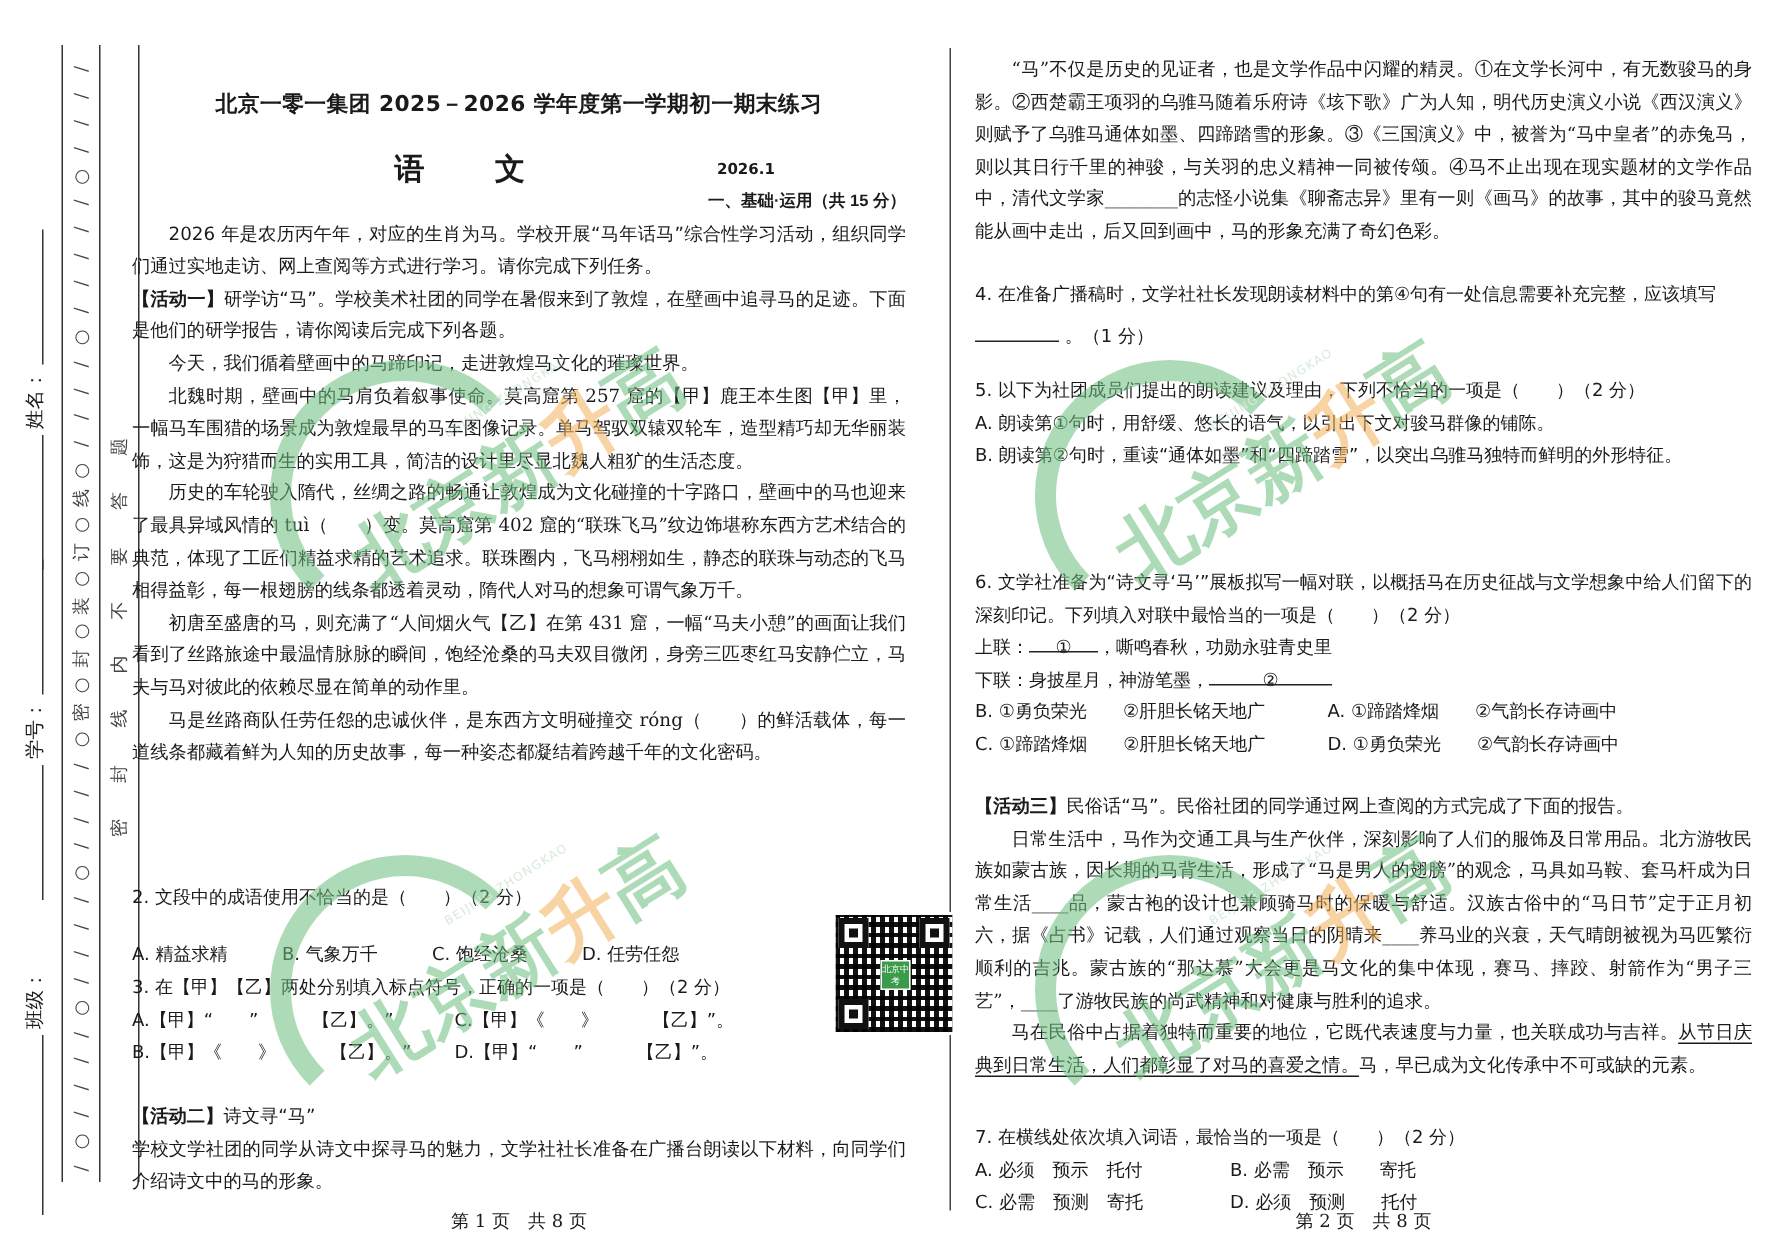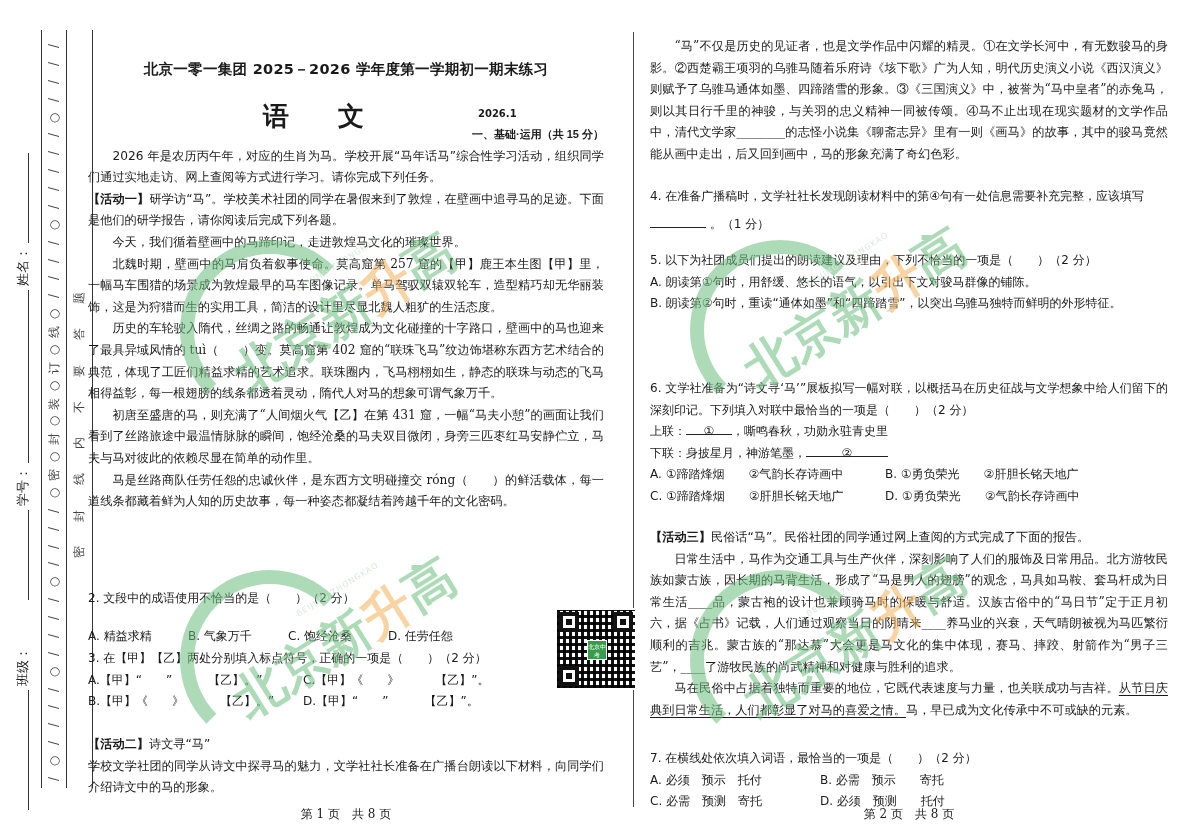--- a/index.html
+++ b/index.html
@@ -20,21 +20,21 @@
   .sf { position: absolute; left: 4px; transform: rotate(-90deg); transform-origin: left top; font-family: "DejaVu Sans", sans-serif; font-size: 13px; white-space: nowrap; display: flex; align-items: center; gap: 4px; }
   .sf .uline { display: inline-block; width: 90px; border-bottom: 1px solid #333; height: 12px; }
 
   
   .page { position: absolute; top: 0; height: 680px; }
   .page.p1 { left: 88px; width: 516px; }
   .page.p2 { left: 650px; width: 518px; }
   .divider { position: absolute; left: 633px; top: 32px; width: 1px; height: 775px; background: #444; }
 
   .title { position: absolute; top: 60px; left: 0; width: 100%; text-align: center; font-family: "DejaVu Sans", sans-serif; font-weight: bold; font-size: 14.5px; letter-spacing: 0.3px; }
-  .subject { position: absolute; top: 99px; left: 175px; font-family: "DejaVu Sans", sans-serif; font-weight: bold; font-size: 26px; letter-spacing: 20px; }
+  .subject { position: absolute; top: 99px; left: 175px; font-family: "DejaVu Sans", sans-serif; font-weight: bold; font-size: 20px; letter-spacing: 20px; }
   .date { position: absolute; top: 108px; left: 390px; font-family: "DejaVu Sans", sans-serif; font-weight: bold; font-size: 10px; }
 
   .block { position: absolute; left: 0; width: 100%; font-size: 12.2px; line-height: 21.6px; }
   .section-head { font-family: Liberation Sans, sans-serif; font-weight: bold; font-size: 11px; text-align: right; }
   .para { text-indent: 2em; text-align: justify; }
   .para.noindent { text-indent: 0; }
   .sans { font-family: "DejaVu Sans", sans-serif; }
   .kai { font-family: "DejaVu Serif", serif; }
   .activity { font-family: "DejaVu Sans", sans-serif; }
   .bracket { font-weight: bold; }
@@ -223,22 +223,22 @@
 
   <div class="block" style="top:378px;">
     <div class="q" style="text-align:justify;">6. 文学社准备为“诗文寻‘马’”展板拟写一幅对联，以概括马在历史征战与文学想象中给人们留下的深刻印记。下列填入对联中最恰当的一项是（　　）（2 分）</div>
     <div class="q">
       <span>上联：</span><span class="blank" style="width:46px; text-align:center;">①</span><span>，嘶鸣春秋，功勋永驻青史里</span>
     </div>
     <div class="q">
       <span>下联：身披星月，神游笔墨，</span><span class="blank" style="width:82px; text-align:center;">②</span>
     </div>
     <div class="opts" style="width:470px;">
+      <div class="opt-row">B.  ①勇负荣光　　②肝胆长铭天地广</div>
       <div class="opt-row">A.  ①蹄踏烽烟　　②气韵长存诗画中</div>
-      <div class="opt-row">B.  ①勇负荣光　　②肝胆长铭天地广</div>
       <div class="opt-row">C.  ①蹄踏烽烟　　②肝胆长铭天地广</div>
       <div class="opt-row">D.  ①勇负荣光　　②气韵长存诗画中</div>
     </div>
   </div>
 
   <div class="block" style="top:527px;">
     <div class="sans">
       <span class="bracket">【活动三】</span><span>民俗话“马”。民俗社团的同学通过网上查阅的方式完成了下面的报告。</span>
     </div>
     <div class="para kai">日常生活中，马作为交通工具与生产伙伴，深刻影响了人们的服饰及日常用品。北方游牧民族如蒙古族，因长期的马背生活，形成了“马是男人的翅膀”的观念，马具如马鞍、套马杆成为日常生活____品，蒙古袍的设计也兼顾骑马时的保暖与舒适。汉族古俗中的“马日节”定于正月初六，据《占书》记载，人们通过观察当日的阴晴来____养马业的兴衰，天气晴朗被视为马匹繁衍顺利的吉兆。蒙古族的“那达慕”大会更是马文化的集中体现，赛马、摔跤、射箭作为“男子三艺”，____了游牧民族的尚武精神和对健康与胜利的追求。</div>

